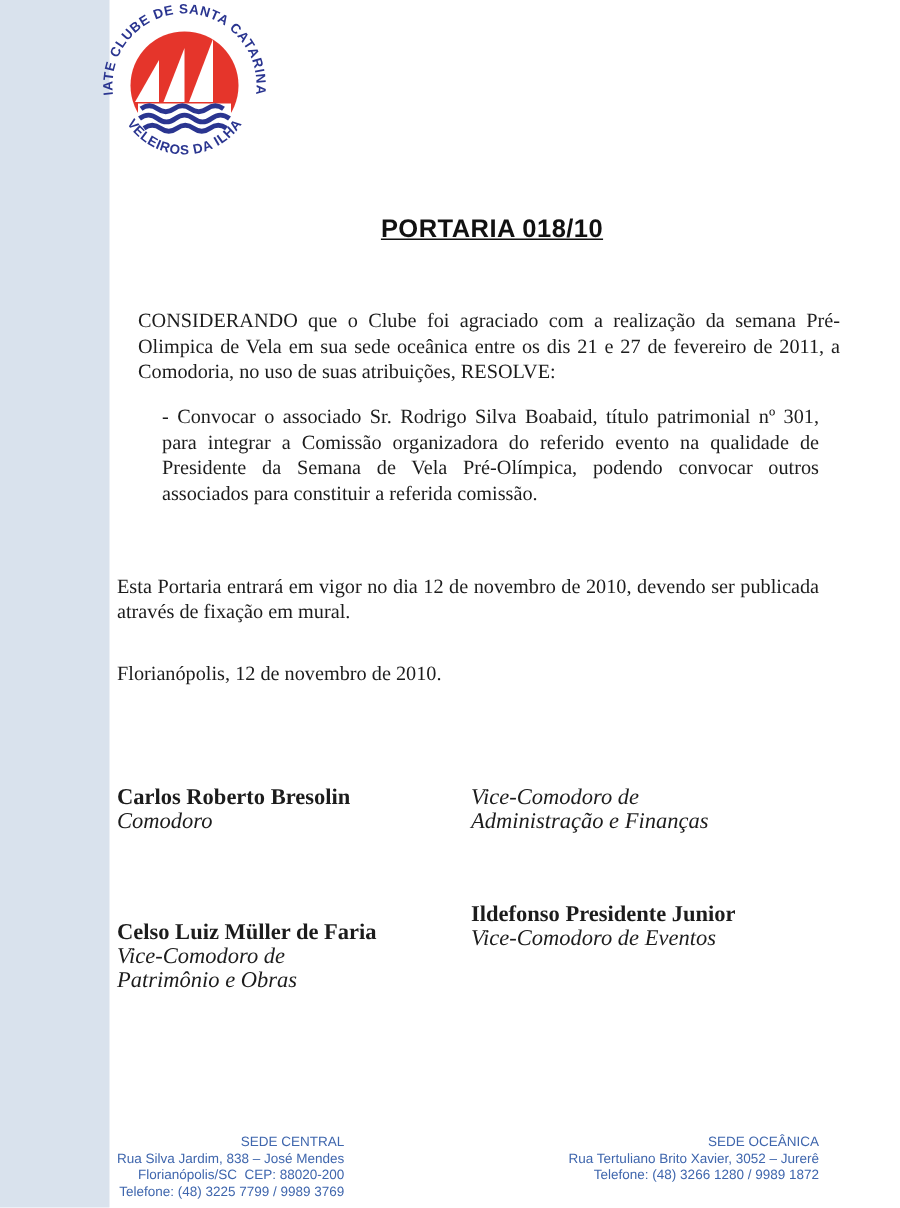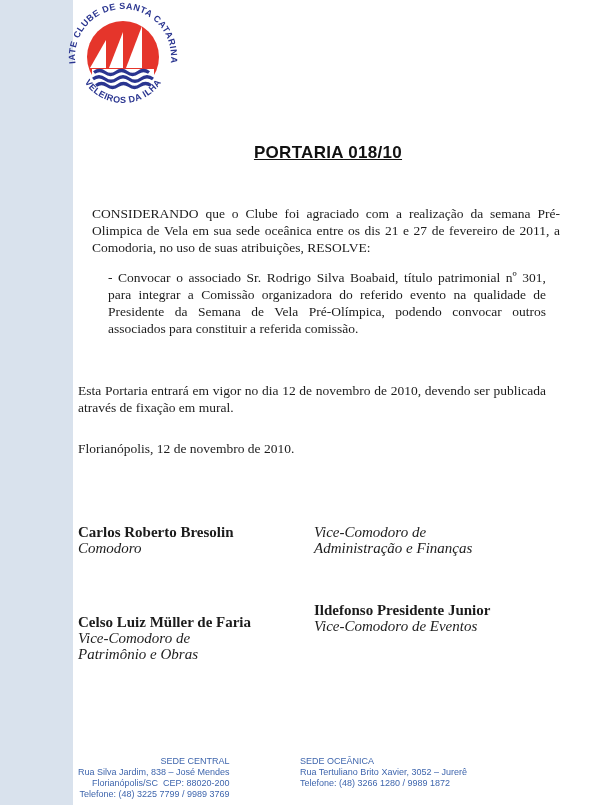--- a/index.html
+++ b/index.html
@@ -23,21 +23,21 @@
   .sig{position:absolute;font-size:15px;line-height:16px;}
   .sig-a{left:78px;top:524px;width:222px;}
   .sig-b{left:314px;top:524px;width:236px;}
   .sig-c{left:78px;top:602px;width:222px;margin-top:12px;}
   .sig-d{left:314px;top:602px;width:236px;}
   .sig-name{font-weight:bold;}
   .sig-role{font-style:italic;}
   .footer-block{position:absolute;top:756px;font-family:"Liberation Sans",sans-serif;
                 font-size:9px;line-height:11px;color:#3f66ad;}
   .footer-left{left:78px;text-align:right;}
-  .footer-right{left:300px;width:246px;}
+  .footer-right{left:300px;width:246px;text-align:right;}
   .footer-line{white-space:pre;}
 </style>
 </head>
 <body>
 
 <div class="screen">
 
   <div class="side-band"></div>
 
   <svg class="logo" viewBox="0 0 122 106" xmlns="http://www.w3.org/2000/svg">

